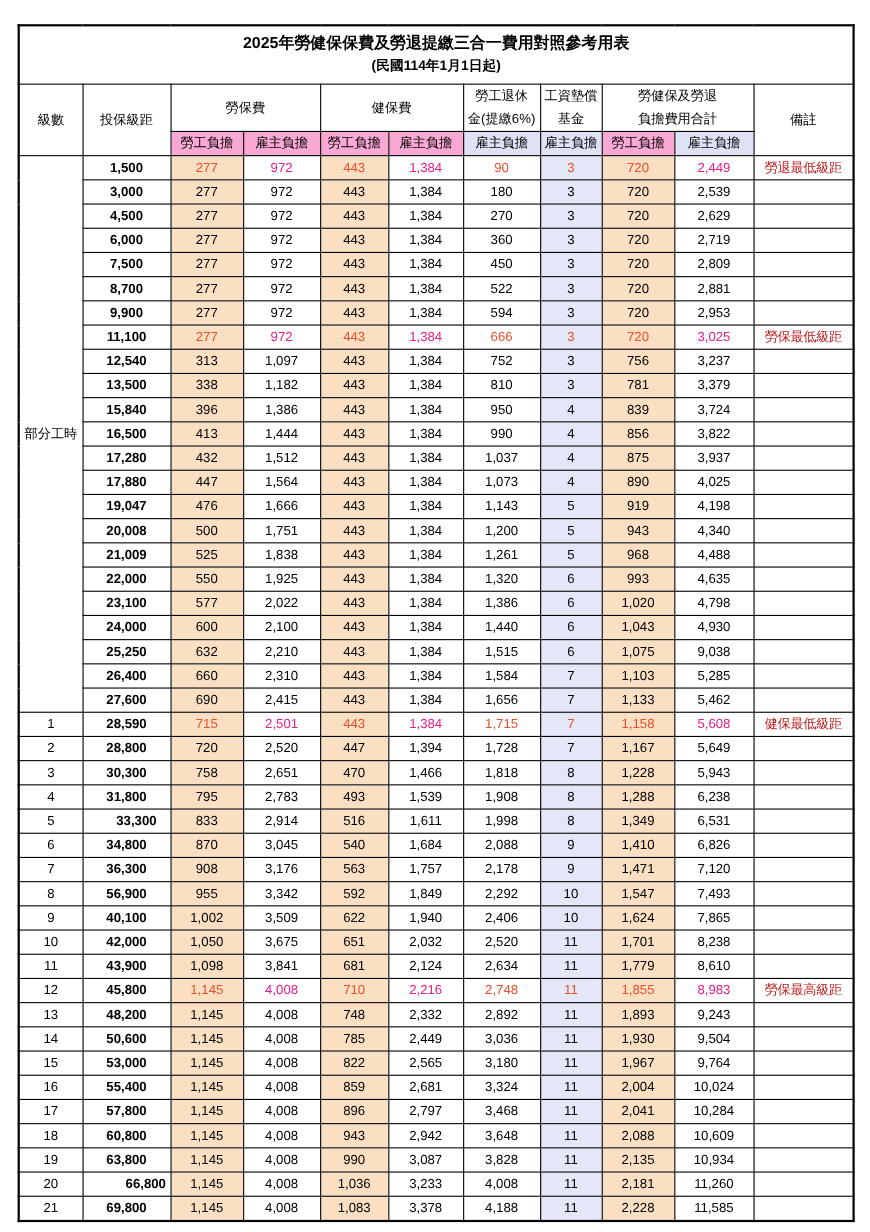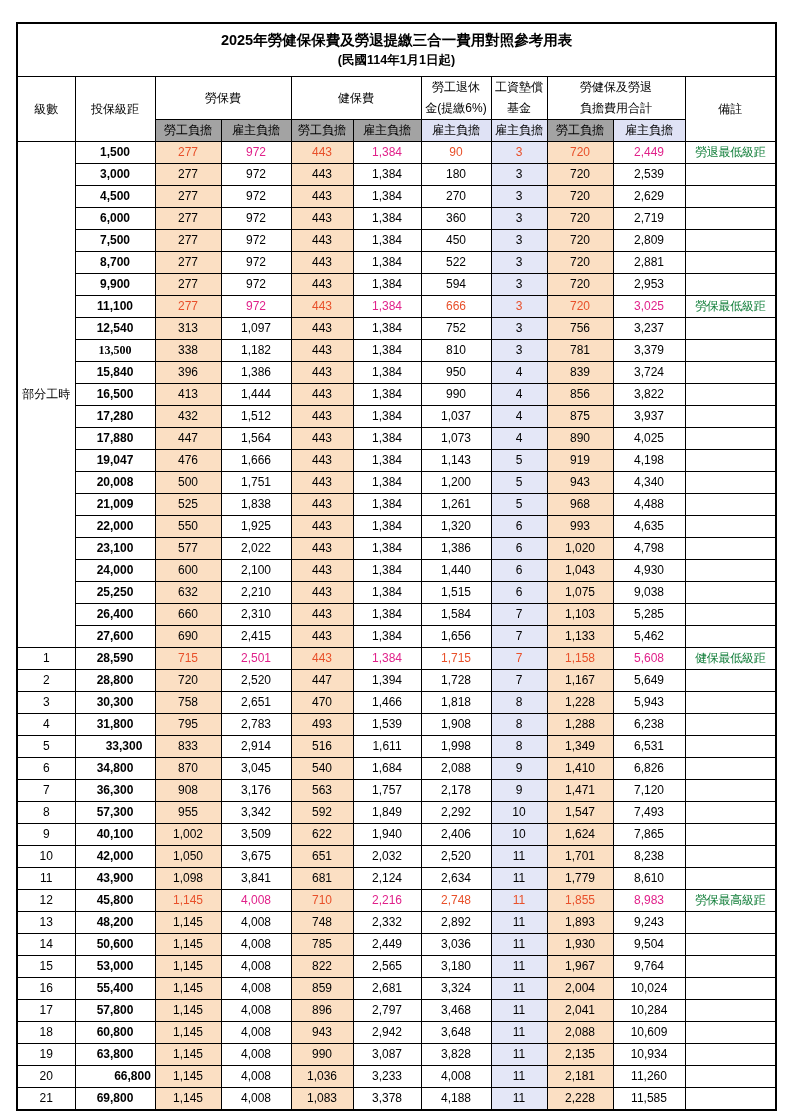--- a/index.html
+++ b/index.html
@@ -39,29 +39,29 @@
     padding:6px 0 7px 0 !important;
     font-size:14.5px;
     font-weight:bold;
   }
   .title-main{font-size:14.5px;font-weight:bold;}
   .title-sub{font-size:12.5px;font-weight:bold;}
   
   .hdr{font-size:12.5px;font-weight:normal;}
   .hdr-small{font-size:11px;line-height:1.15;white-space:normal;}
   .sub-lab{font-size:11.5px;height:19px;line-height:19px;}
-  .fill-orange{background:#a3a3a3;}
+  .fill-orange{background:#f9a8d4;}
   .fill-blue{background:#dfe2f5;}
   
   td.c-lab{background:#fbdfc3;}
   td.c-blue{background:#e4e7f7;}
   td.plain{background:#ffffff;}
   .red{color:#e8502a;}
   .magenta{color:#e0218a;}
-  .note{font-size:9px;color:#15803d;letter-spacing:-0.3px;}
+  .note{font-size:9px;color:#b91c1c;letter-spacing:-0.3px;}
   .lvl{font-size:12.5px;}
   .amt{font-size:12.5px;}
   .vert-label{
     font-size:12.5px;
     line-height:1.2;
     white-space:normal;
   }
 </style>
 </head>
 <body>
@@ -220,21 +220,21 @@
           <td class="amt plain">1,097</td>
           <td class="amt c-lab">443</td>
           <td class="amt plain">1,384</td>
           <td class="amt plain">752</td>
           <td class="amt c-blue">3</td>
           <td class="amt c-lab">756</td>
           <td class="amt plain">3,237</td>
           <td class="note plain"></td>
         </tr>
         <tr>
-          <td class="amt plain" style="font-weight: 600; font-family: Liberation Serif, serif;">13,500</td>
+          <td class="amt plain" style="font-weight: 600;">13,500</td>
           <td class="amt c-lab">338</td>
           <td class="amt plain">1,182</td>
           <td class="amt c-lab">443</td>
           <td class="amt plain">1,384</td>
           <td class="amt plain">810</td>
           <td class="amt c-blue">3</td>
           <td class="amt c-lab">781</td>
           <td class="amt plain">3,379</td>
           <td class="note plain"></td>
         </tr>
@@ -480,21 +480,21 @@
           <td class="amt c-lab">563</td>
           <td class="amt plain">1,757</td>
           <td class="amt plain">2,178</td>
           <td class="amt c-blue">9</td>
           <td class="amt c-lab">1,471</td>
           <td class="amt plain">7,120</td>
           <td class="note plain"></td>
         </tr>
         <tr>
           <td class="lvl plain">8</td>
-          <td class="amt plain" style="font-weight: 600;">57,300</td>
+          <td class="amt plain" style="font-weight: 600;">56,900</td>
           <td class="amt c-lab">955</td>
           <td class="amt plain">3,342</td>
           <td class="amt c-lab">592</td>
           <td class="amt plain">1,849</td>
           <td class="amt plain">2,292</td>
           <td class="amt c-blue">10</td>
           <td class="amt c-lab">1,547</td>
           <td class="amt plain">7,493</td>
           <td class="note plain"></td>
         </tr>

